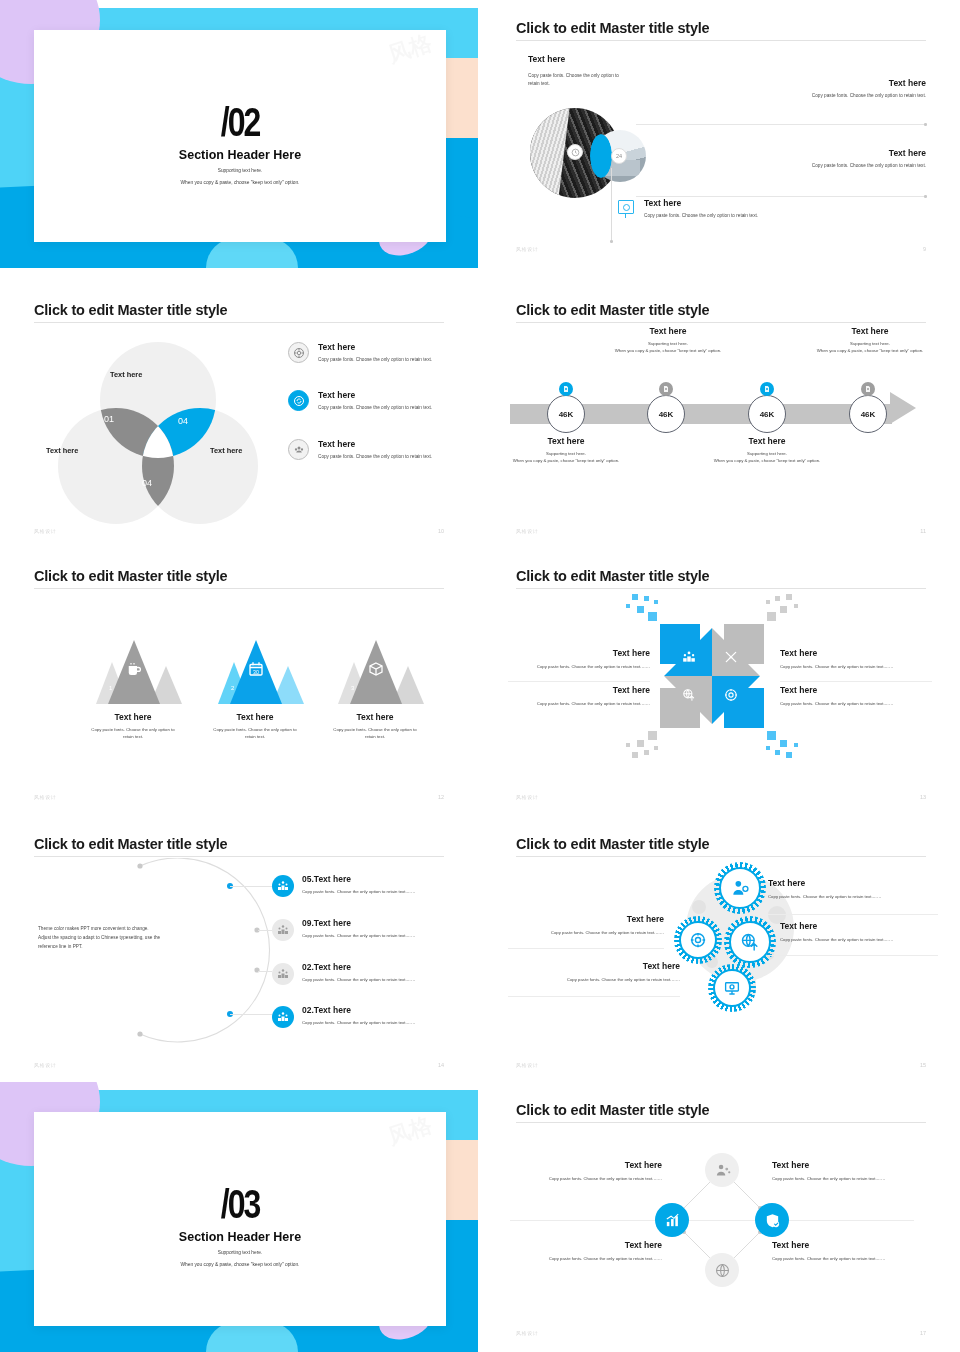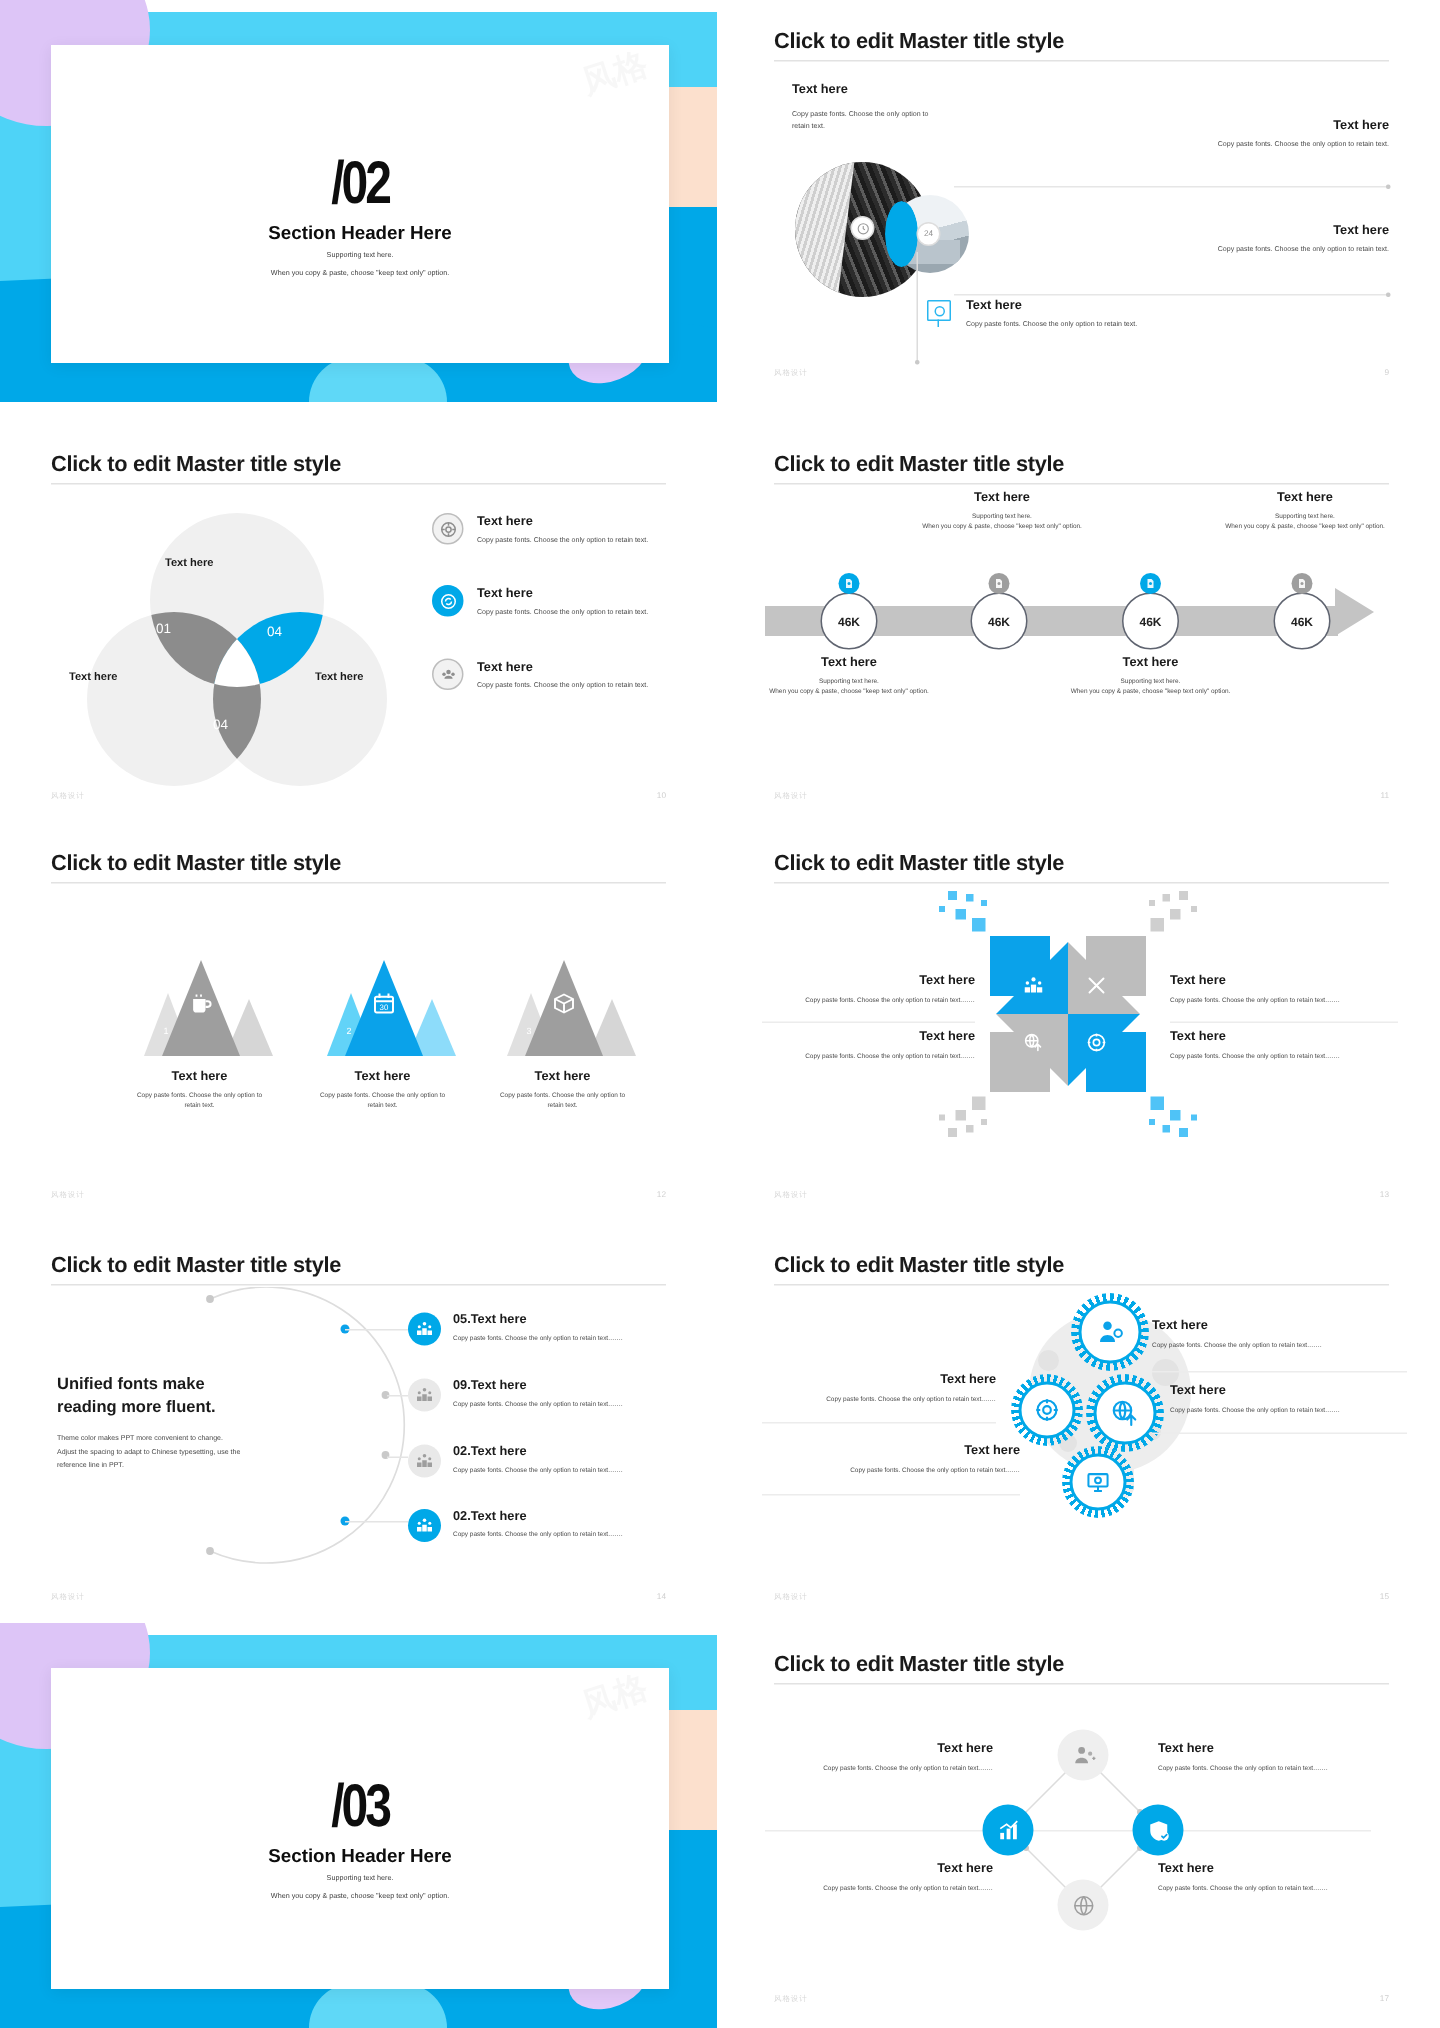--- a/index.html
+++ b/index.html
@@ -657,24 +657,20 @@
     <path d="M88 8 A 92 92 0 1 1 88 176" fill="none" stroke="#dddddd" stroke-width="1.1"></path>
     <circle cx="88" cy="8" r="2.6" fill="#c9c9c9"></circle>
     <circle cx="88" cy="176" r="2.6" fill="#c9c9c9"></circle>
     <circle cx="178" cy="28" r="3" fill="#0aa2ea"></circle>
     <circle cx="205" cy="72" r="2.6" fill="#c9c9c9"></circle>
     <circle cx="205" cy="112" r="2.6" fill="#c9c9c9"></circle>
     <circle cx="178" cy="156" r="3" fill="#0aa2ea"></circle>
   </svg>
 
   <div style="position:absolute;left:38px;top:100px;width:176px;">
-    <div style="font-size:11px;font-weight:bold;line-height:1.35;color:#1a1a1a;">
-      <span>Unified fonts make</span><br>
-      <span>reading more fluent.</span>
-    </div>
     <div class="p-small" style="margin-top:9px;line-height:1.9;">
       <span>Theme color makes PPT more convenient to change.</span><br>
       <span>Adjust the spacing to adapt to Chinese typesetting, use the</span><br>
       <span>reference line in PPT.</span>
     </div>
   </div>
 
   <div class="line-dash" style="left:230px;top:70px;width:42px;"></div>
   <div class="line-dash" style="left:258px;top:114px;width:14px;"></div>
   <div class="line-dash" style="left:258px;top:155px;width:14px;"></div>

